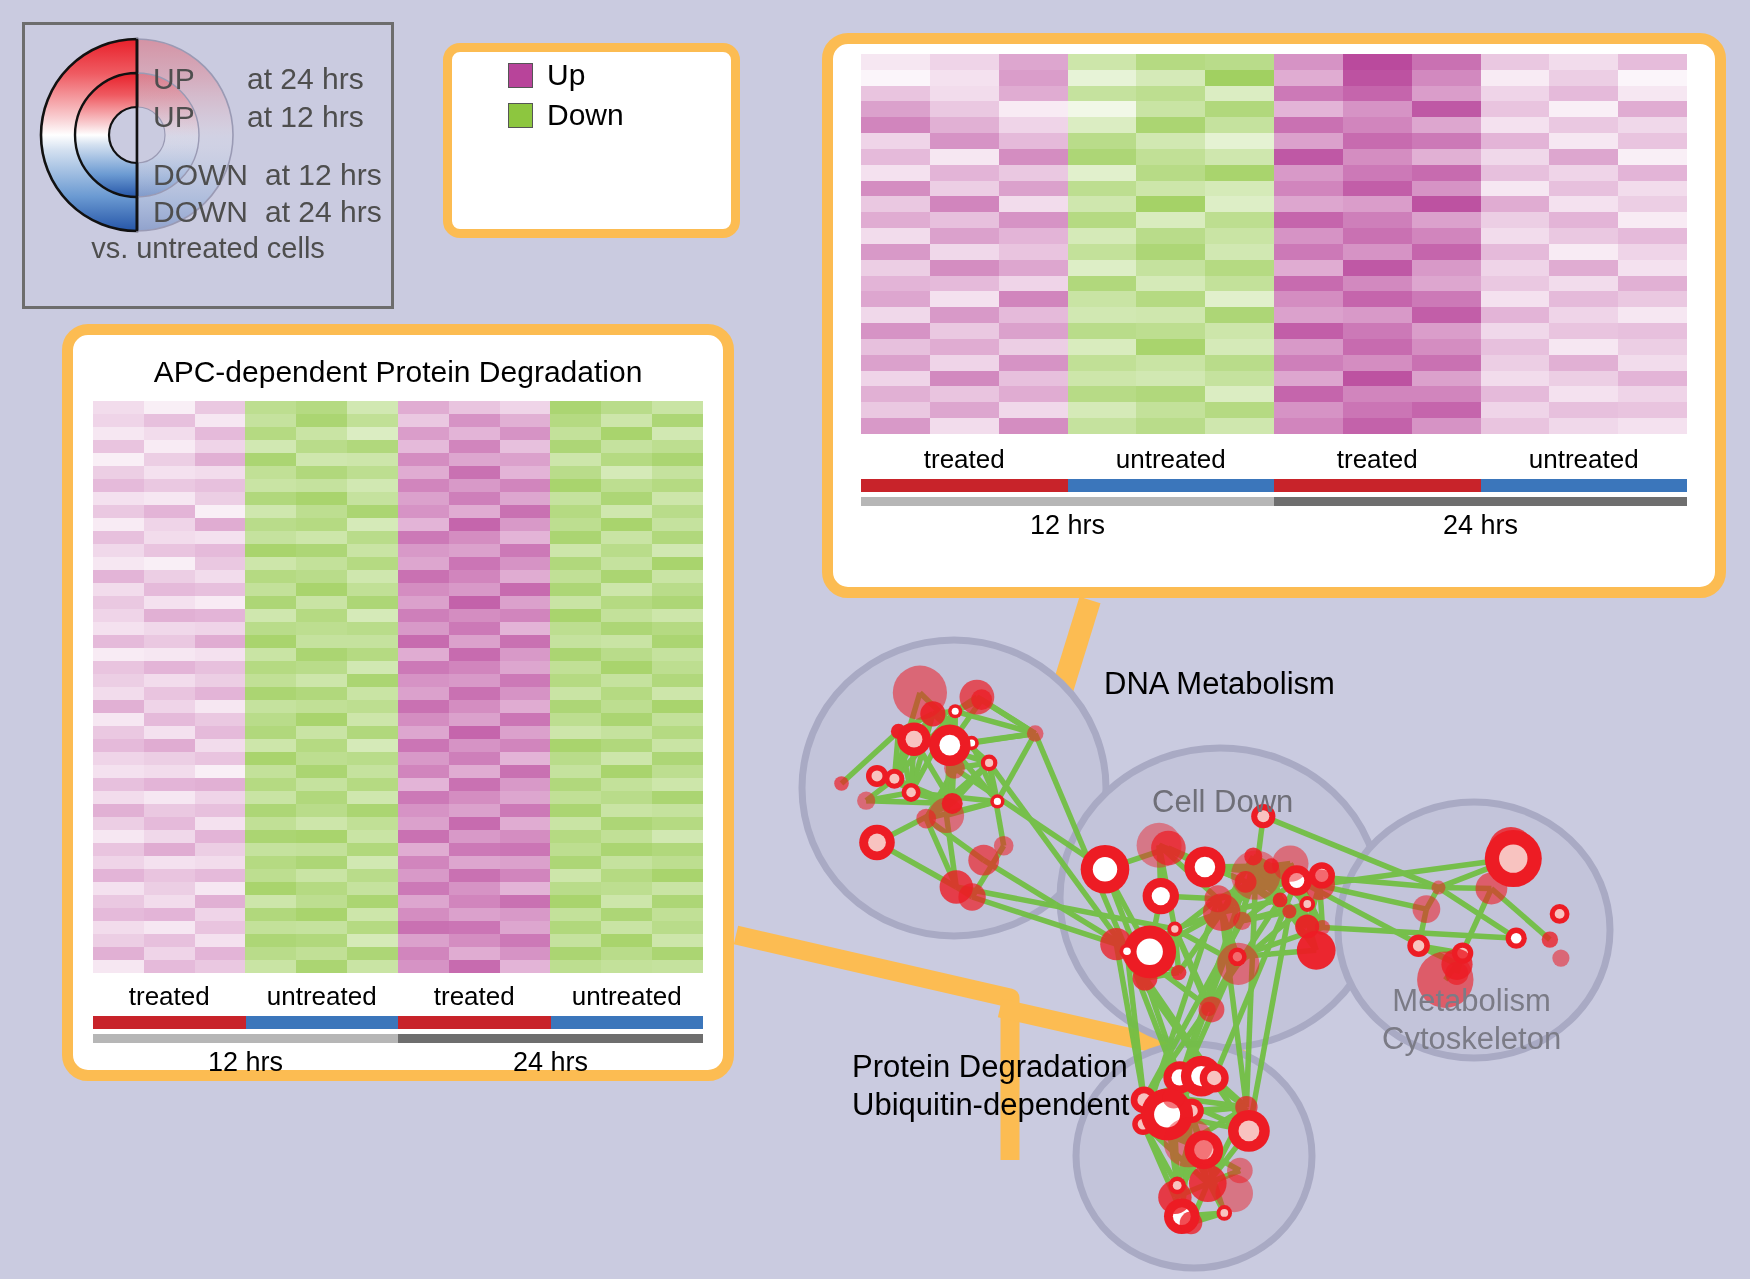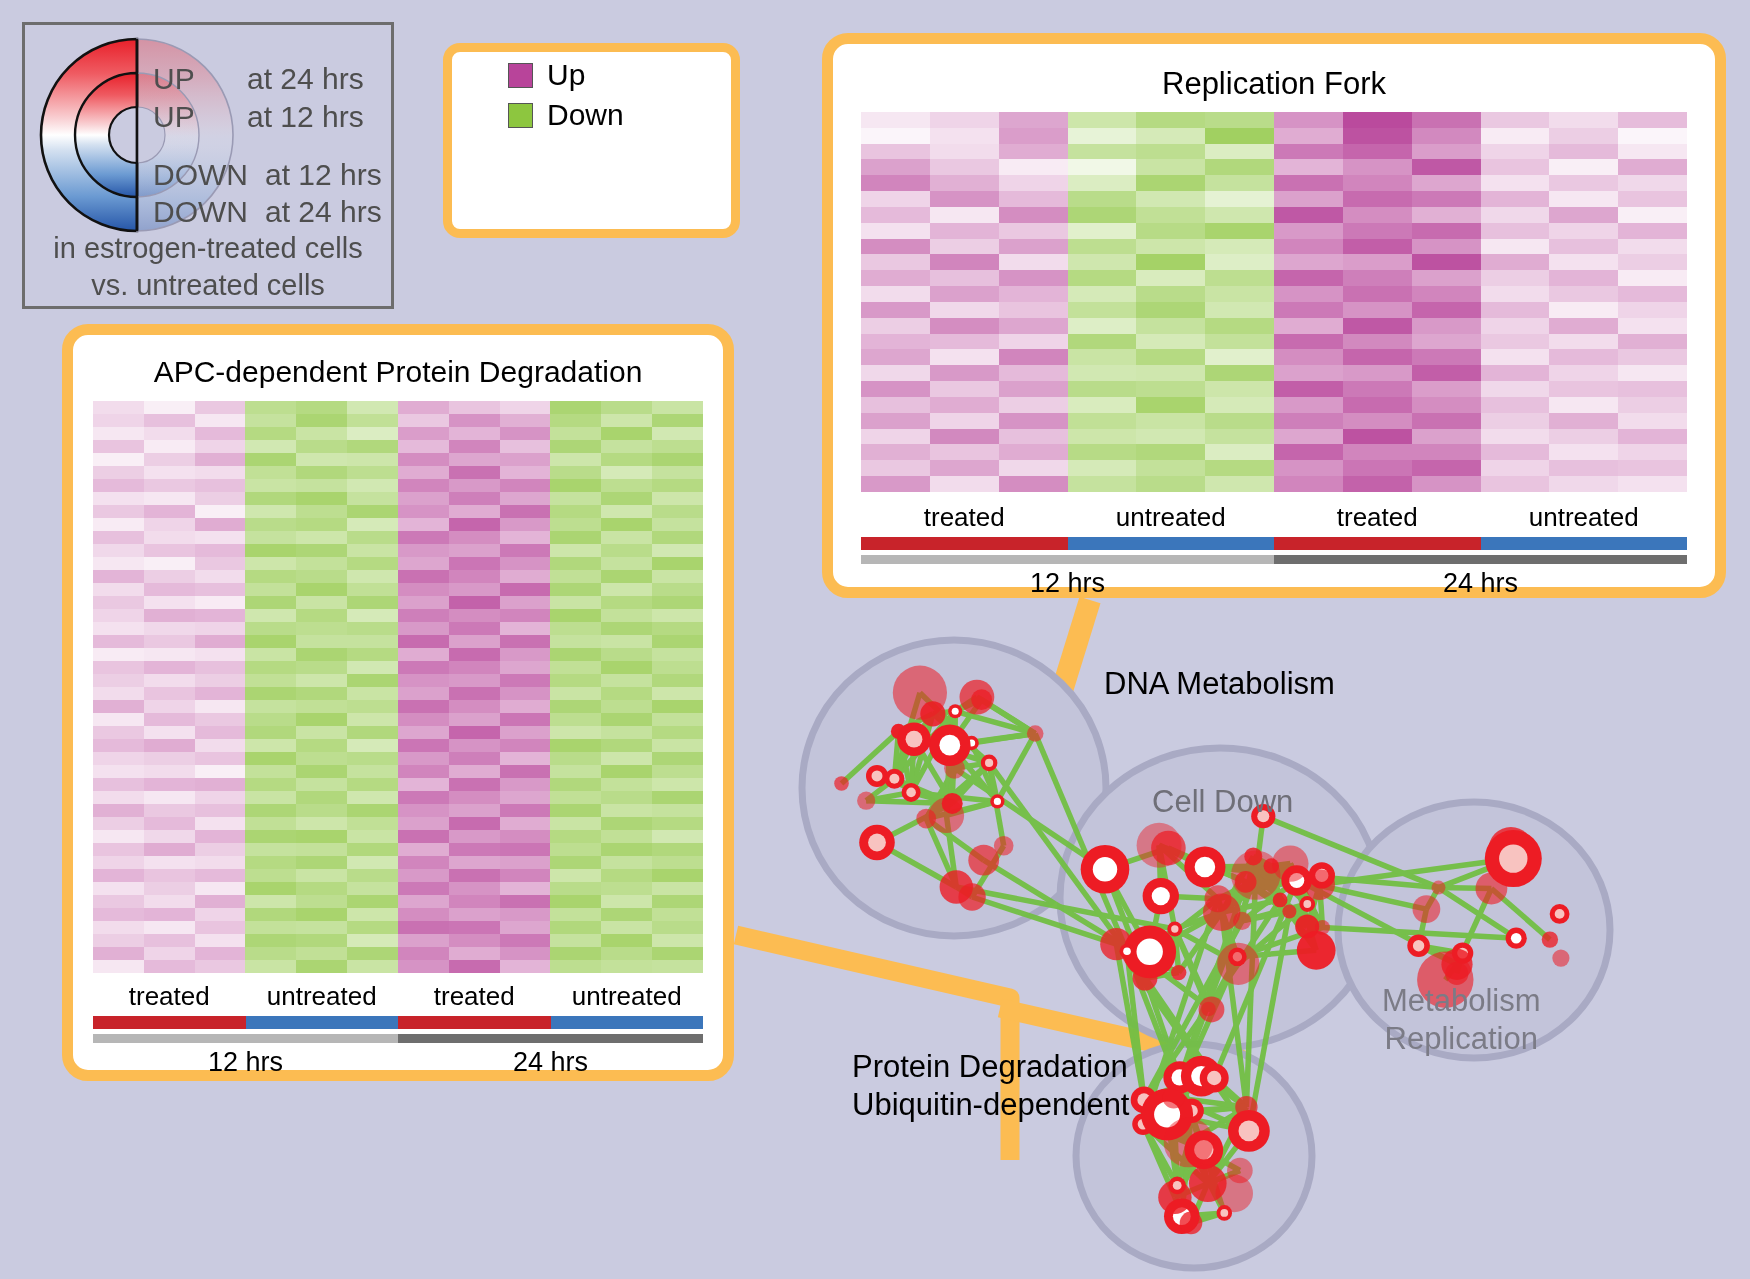--- a/index.html
+++ b/index.html
@@ -114,38 +114,36 @@
   <span class="leg-txt" style="left:128px; top:75px;">UP</span>
   <span class="leg-txt" style="left:222px; top:75px;">at 12 hrs</span>
 
   <span class="leg-txt" style="left:128px; top:133px;">DOWN</span>
   <span class="leg-txt" style="left:240px; top:133px;">at 12 hrs</span>
 
   <span class="leg-txt" style="left:128px; top:170px;">DOWN</span>
   <span class="leg-txt" style="left:240px; top:170px;">at 24 hrs</span>
 
   <div id="leg-foot">
-    <div>in estrogen-treated cells</div>
     <div>vs. untreated cells</div>
   </div>
 </div>
 
 <div id="key-box">
   <div class="key-row">
     <span class="key-sw" style="background:#b8449a"></span>
     <span class="key-lb">Up</span>
   </div>
   <div class="key-row">
     <span class="key-sw" style="background:#8dc63f"></span>
     <span class="key-lb">Down</span>
   </div>
 </div>
 
 <div class="panel" id="panel-rf">
-  <div class="panel-title">Replication Fork</div>
   <div style="padding:0 28px;">
     <div class="heat" id="heat-rf" style="height: 380px; margin-top: 10px; grid-template-columns: repeat(12, 1fr); grid-template-rows: repeat(24, 1fr);">
         <div style="background:rgb(246,231,242)"></div>
         <div style="background:rgb(239,212,232)"></div>
         <div style="background:rgb(221,166,207)"></div>
         <div style="background:rgb(205,230,170)"></div>
         <div style="background:rgb(181,218,130)"></div>
         <div style="background:rgb(185,220,138)"></div>
         <div style="background:rgb(214,147,197)"></div>
         <div style="background:rgb(186,74,157)"></div>
@@ -1464,18 +1462,18 @@
         <circle cx="421.2" cy="585.4" r="4.4" fill="#f8c3c0"></circle>
       </g>
       <circle cx="417.7" cy="497.5" r="11.1" fill="#ed1c24" opacity="0.60"></circle>
     </g>
 </svg>
 
 <div class="net-label" id="lab-dna">DNA Metabolism</div>
 <div class="net-label" id="lab-cc">Cell Down</div>
 <div class="net-label" id="lab-mt">
   <div>Metabolism</div>
-  <div>Replication</div>
+  <div>Cytoskeleton</div>
 </div>
 <div class="net-label" id="lab-ubi">
   <div>Protein Degradation</div>
   <div>Ubiquitin-dependent</div>
 </div>
 
 </body></html>

